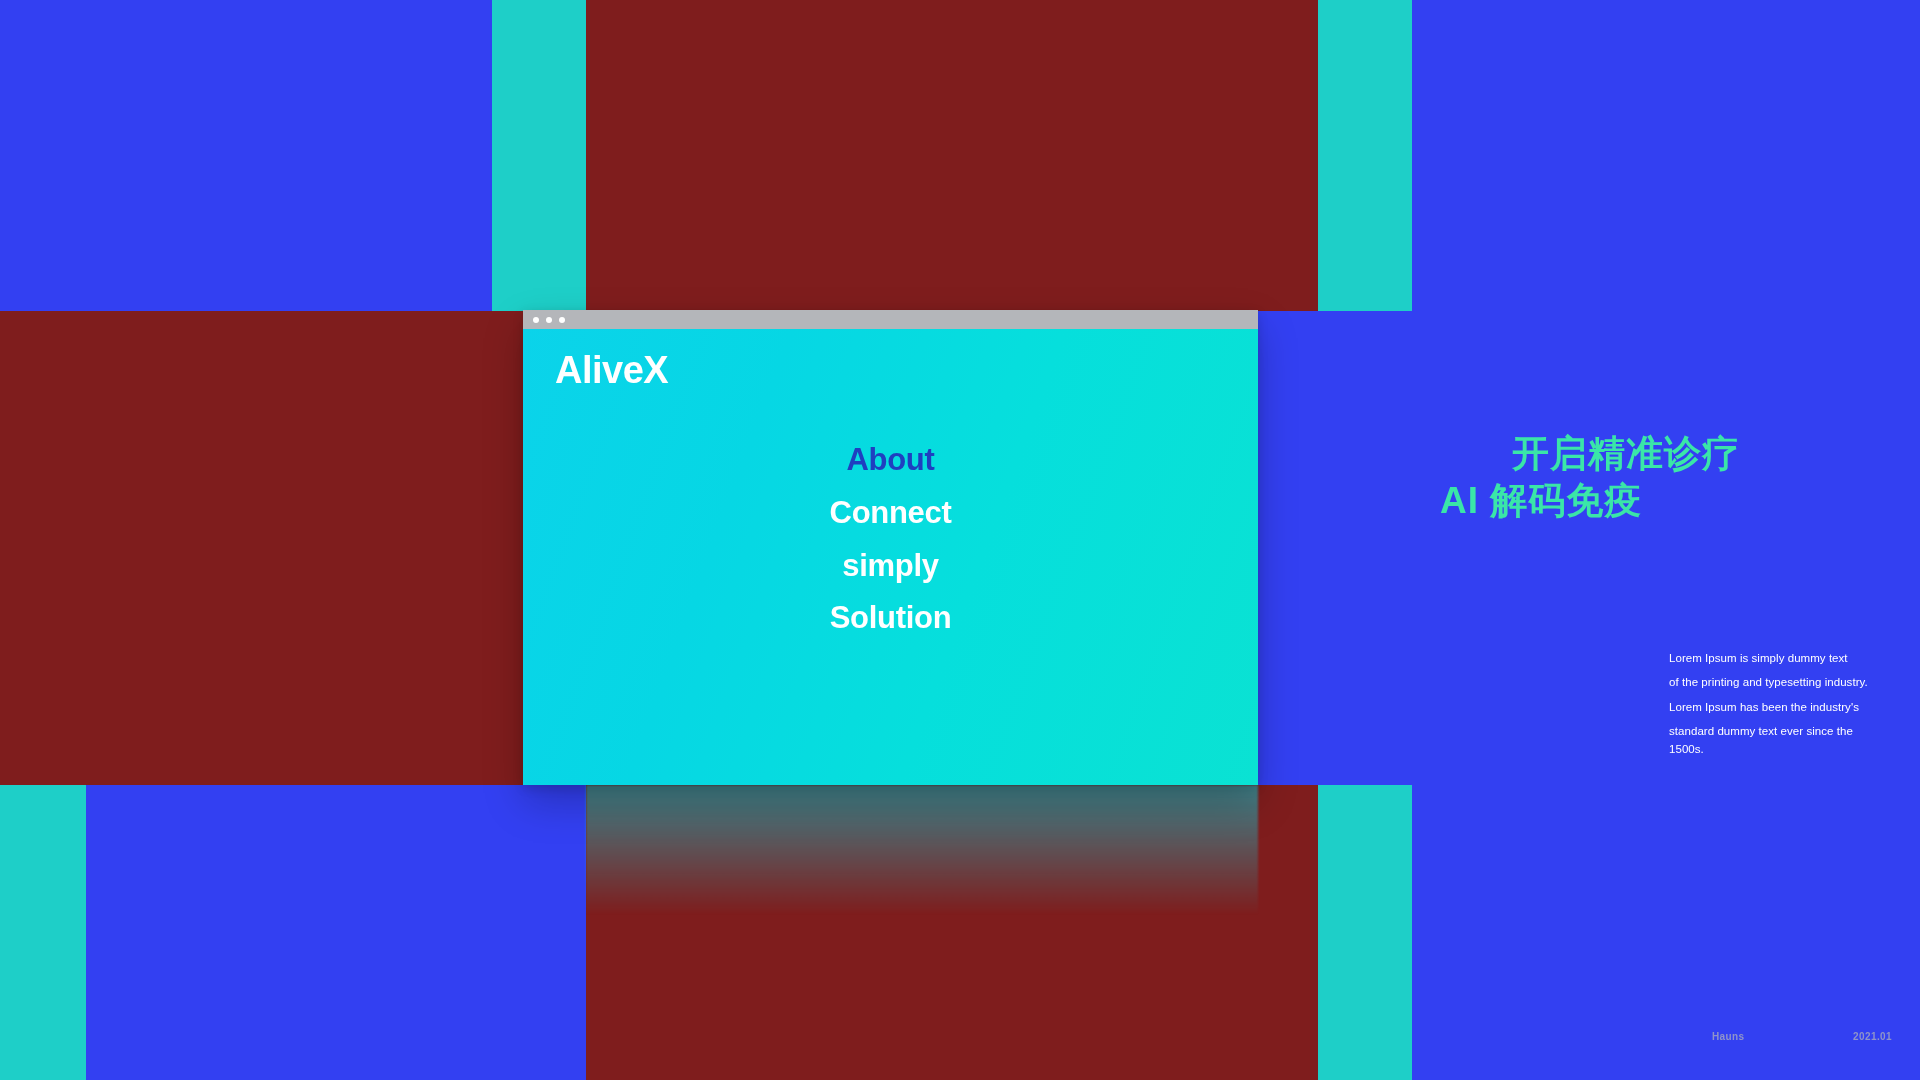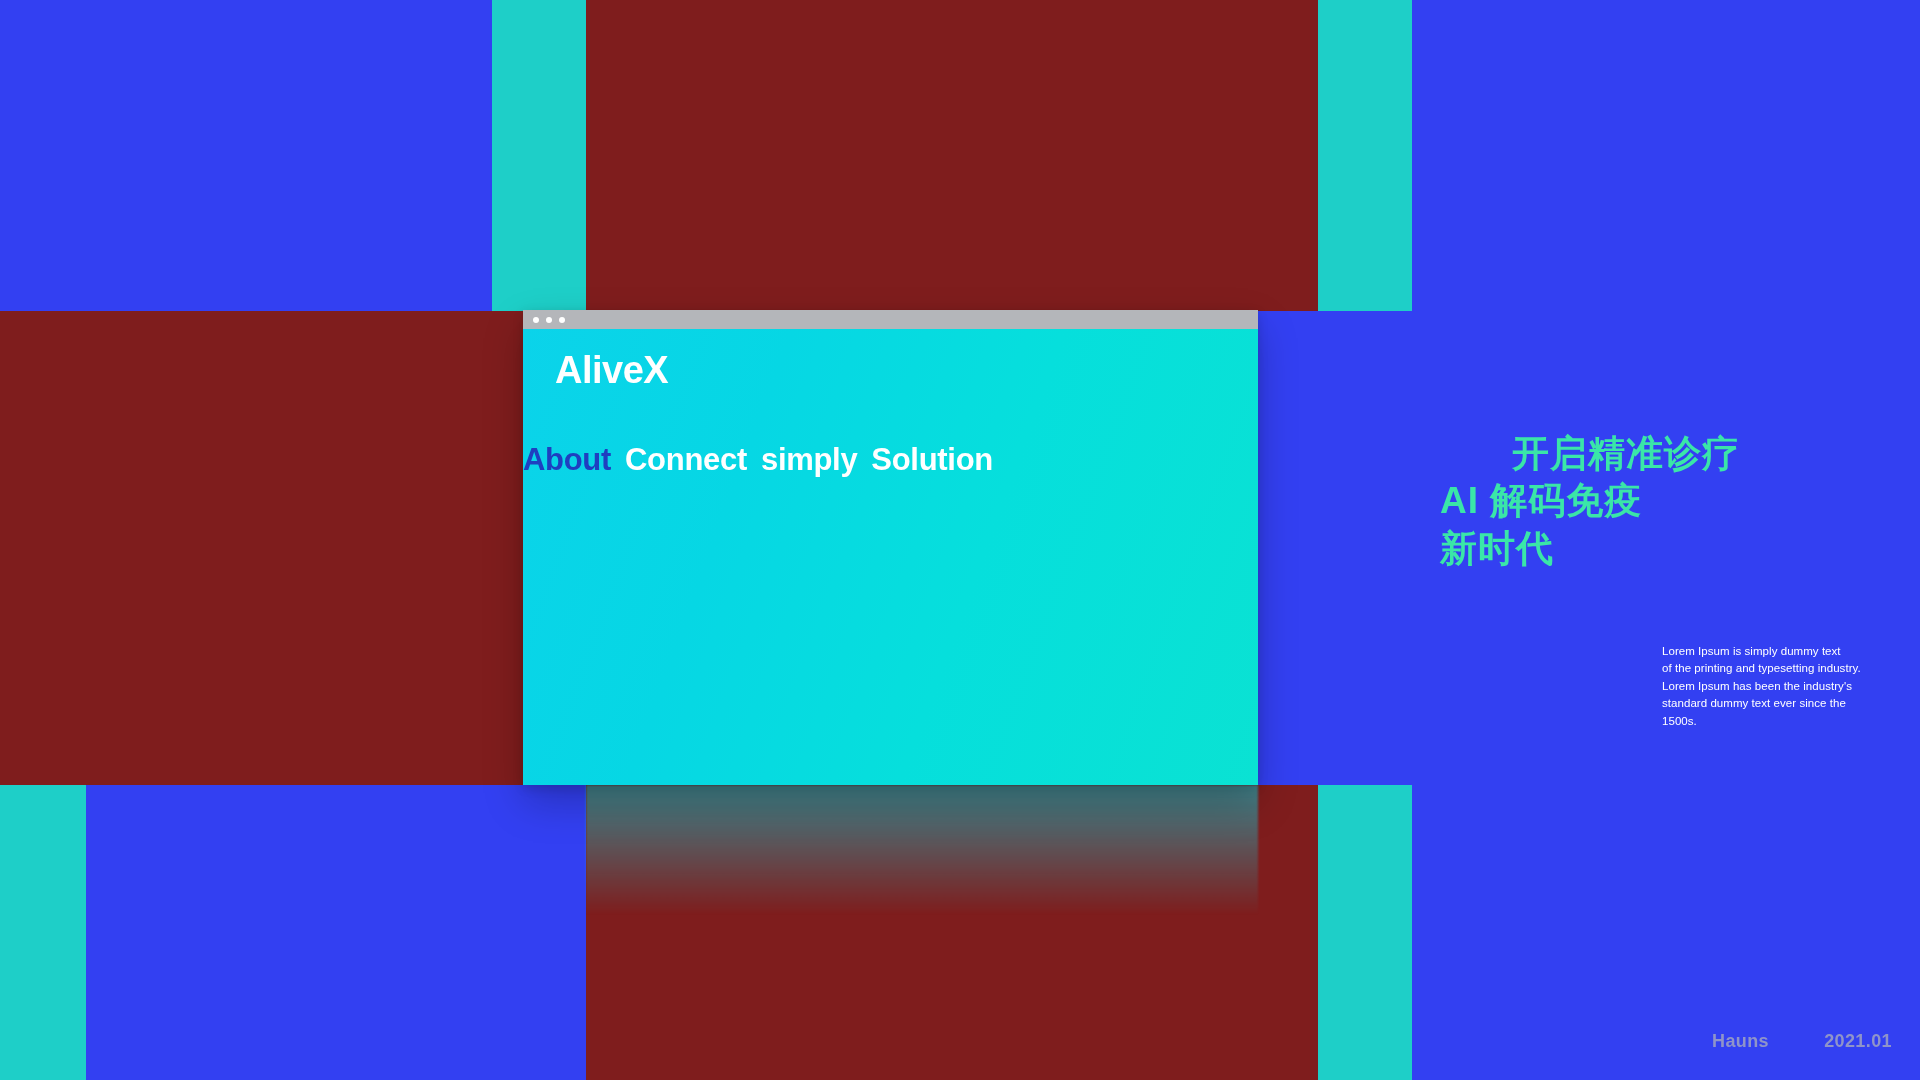--- a/index.html
+++ b/index.html
@@ -96,21 +96,21 @@
     color: #ffffff;
     line-height: 1;
   }
 
   .site-nav {
     position: absolute;
     left: 0;
     right: 0;
     top: 112px;
     display: flex;
-    flex-direction: row;
+    flex-direction: column;
     align-items: center;
     gap: 14px;
   }
   .nav-item {
     font-size: 31px;
     font-weight: 700;
     color: #ffffff;
     line-height: 1.25;
     letter-spacing: -0.3px;
     cursor: pointer;
@@ -137,31 +137,31 @@
   .hero-paragraph {
     position: absolute;
     left: 1662px;
     top: 643px;
     width: 215px;
     color: #ffffff;
     font-size: 11.5px;
     line-height: 1.52;
     letter-spacing: 0.05px;
   }
-  .hero-paragraph p { margin: 0; }
+  .hero-paragraph p { margin: 7px; }
 
   .slide-footer {
     position: absolute;
     left: 1712px;
     top: 1031px;
     width: 180px;
     display: flex;
     justify-content: space-between;
     color: #8f94c9;
-    font-size: 18px;
+    font-size: 10px;
     font-weight: 700;
     letter-spacing: 0.4px;
   }
 </style>
 </head>
 <body>
 
 <div id="slide">
 
   <div class="blk blk-top-blue-left"></div>
@@ -200,21 +200,20 @@
         <div class="nav-item">Solution</div>
       </nav>
 
     </div>
   </div>
 
   <div class="hero-panel">
     <div class="hero-heading">
       <span class="hero-line hero-line-2">开启精准诊疗</span>
       <span class="hero-line hero-line-1">AI 解码免疫</span>
-      <span class="hero-line hero-line-3">新时代</span>
     </div>
   </div>
 
   <div class="hero-paragraph">
     <p>Lorem Ipsum is simply dummy text</p>
     <p>of the printing and typesetting industry.</p>
     <p>Lorem Ipsum has been the industry's</p>
     <p>standard dummy text ever since the 1500s.</p>
   </div>
 

